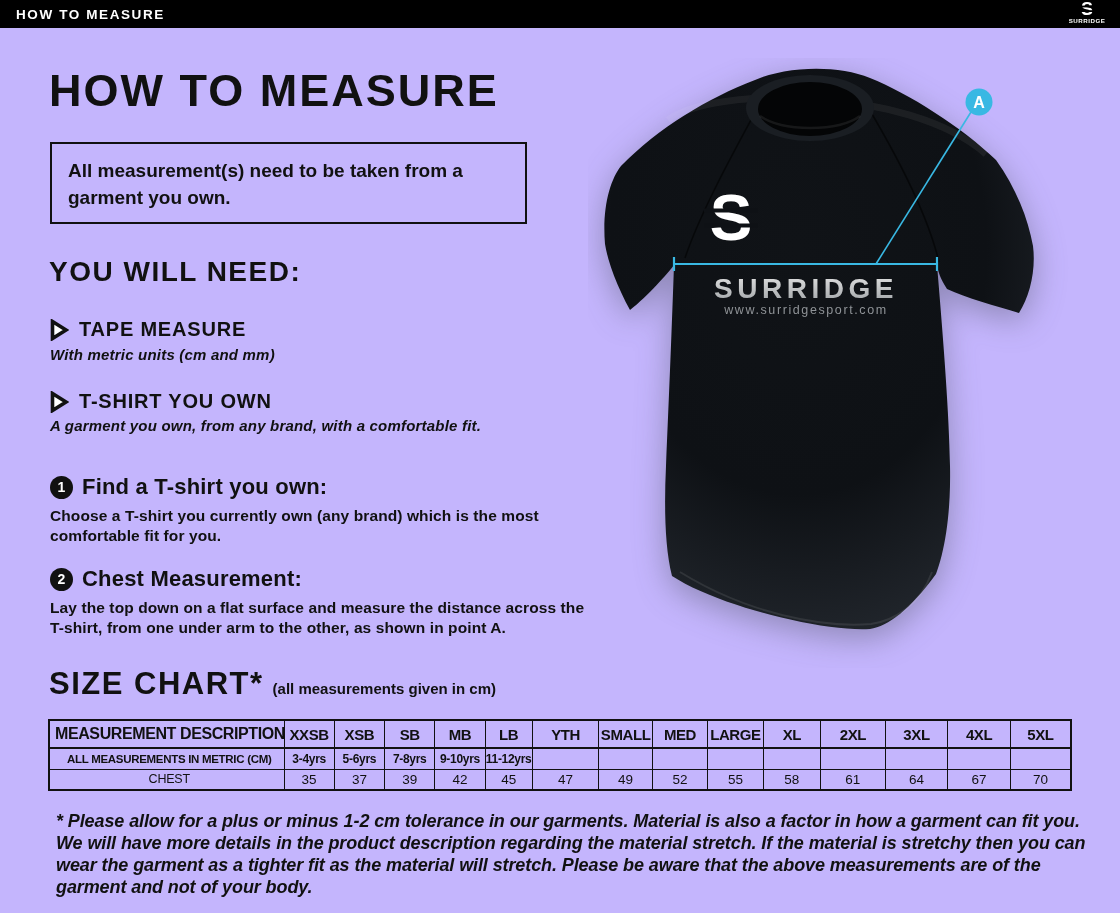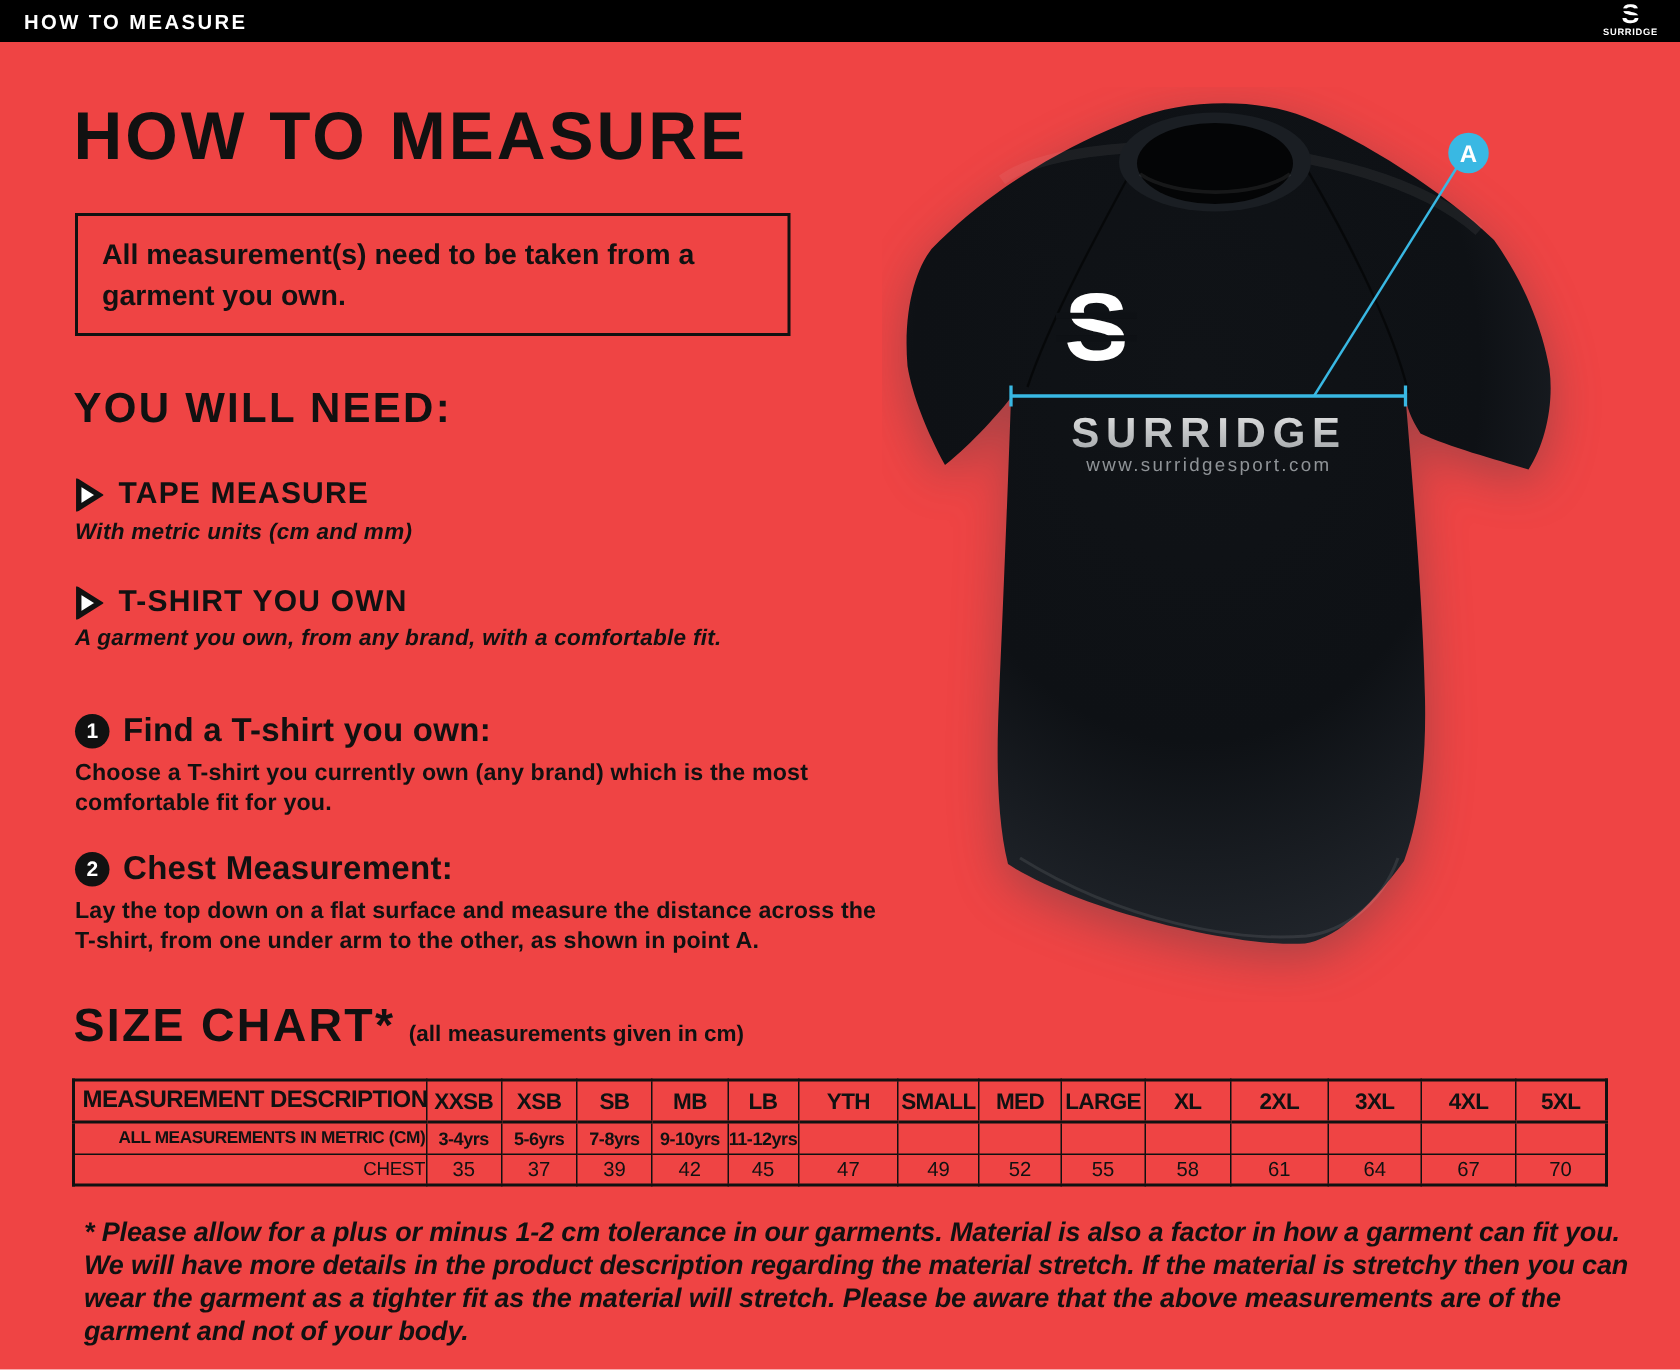--- a/index.html
+++ b/index.html
@@ -1,18 +1,18 @@
 <!DOCTYPE html>
 <html><head>
 <meta charset="utf-8">
 <style>
   * { margin:0; padding:0; box-sizing:border-box; }
   html,body { background:#ffffff; }
   body { font-family:"Liberation Sans", sans-serif; color:#111; -webkit-font-smoothing:antialiased; }
-  .page { position:relative; width:1120px; height:913px; background:#ef4444; overflow:hidden; }
+  .page { position:relative; width:1120px; height:913px; background:#c4b5fd; overflow:hidden; }
 
   
   .topbar { position:absolute; left:0; top:0; width:1120px; height:28px; background:#000;
             display:flex; align-items:center; justify-content:space-between; padding:0 10px 0 16px; }
   .topbar-title { color:#fff; font-size:13.5px; font-weight:bold; letter-spacing:1.6px; }
   .topbar-logo { display:block; }
 
   
   .h1 { position:absolute; left:49px; top:68px; font-size:45px; line-height:46px; font-weight:bold; letter-spacing:2px; }
   .note-box { position:absolute; left:50px; top:142px; width:477px; height:82px; border:2px solid #111;
@@ -39,21 +39,21 @@
 
   
   .size-table { position:absolute; left:48px; top:719px; width:1024px; border-collapse:collapse;
                 table-layout:fixed; border:2.5px solid #111; }
   .size-table th, .size-table td { border:1.3px solid #111; overflow:hidden; white-space:nowrap; text-align:center; }
   .size-table thead th { font-size:15px; font-weight:bold; letter-spacing:-0.4px; height:28px; }
   .size-table thead th:first-child { text-align:left; padding-left:5px; font-size:16px; border-bottom-width:2px; }
   .size-table thead th { border-bottom-width:2px; }
   .size-table tbody tr:nth-child(1) td { font-size:12px; font-weight:bold; letter-spacing:-0.3px; height:21px; }
   .size-table tbody tr:nth-child(2) td { font-size:13.5px; height:21px; }
-  .size-table tbody td.rowlabel { text-align:right; padding-left:5px; }
+  .size-table tbody td.rowlabel { text-align:center; padding-left:5px; }
   .size-table tbody tr:nth-child(1) td.rowlabel { font-size:11.5px; letter-spacing:-0.3px; }
   .size-table tbody tr:nth-child(2) td.rowlabel { font-size:12.5px; letter-spacing:-0.2px; }
 
   .footnote { position:absolute; left:56px; top:810px; width:1036px; font-size:18px; font-weight:bold;
               font-style:italic; line-height:22px; letter-spacing:-0.1px; }
 
   
   .shirt-svg { position:absolute; left:588px; top:58px; }
   .shirt-body { filter: drop-shadow(0px 9px 16px rgba(55,62,72,0.38)); }
 </style>

